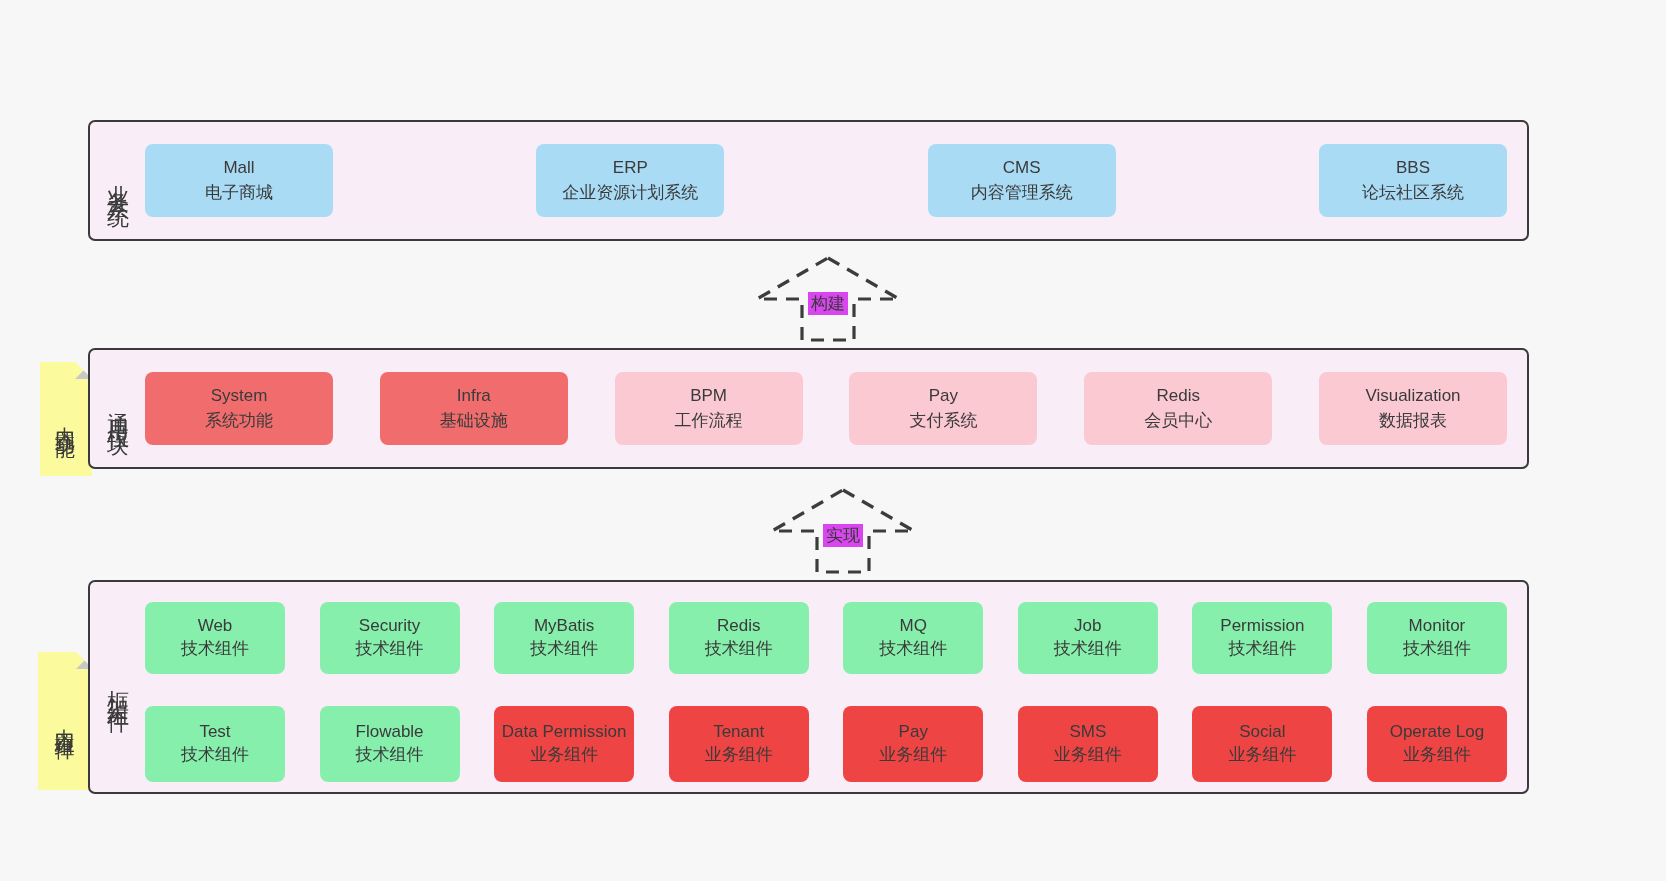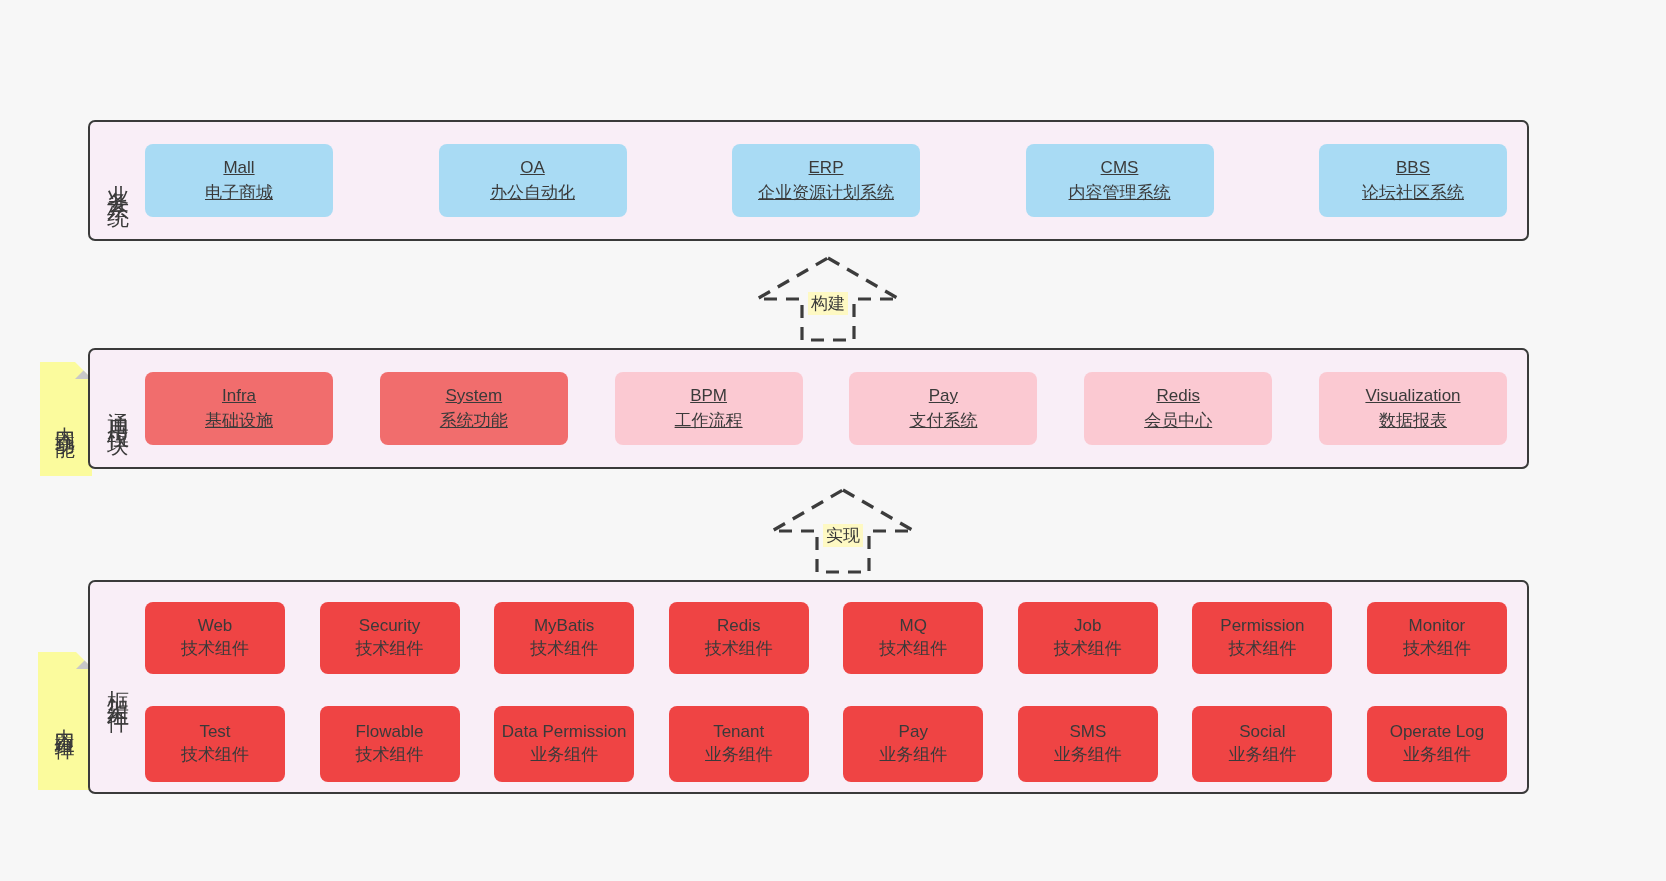--- a/index.html
+++ b/index.html
@@ -39,41 +39,41 @@
     white-space:nowrap;
   }
 
   
   .row {
     position:absolute;
     left:55px; right:20px;
     display:flex;
     justify-content:space-between;
   }
-  .row-full { top:22px; bottom:22px;text-decoration:underline; }
+  .row-full { top:22px; bottom:22px; }
   #comp-row1 { top:20px;  height:72px; }
   #comp-row2 { top:124px; height:76px; }
 
   .box {
     border-radius:8px;
     display:flex;
     flex-direction:column;
     align-items:center;
     justify-content:center;
     text-align:center;
     font-size:17px;
     line-height:1.45;
     color:#3A3A3A;
   }
   .box6 { width:188px; }
   .box8 { width:140px; line-height:1.35; }
   .blue  { background:#A9DBF4; }
   .red   { background:#F16D6D; }
   .pink  { background:#FBC9D2; }
-  .green { background:#ef4444; }
+  .green { background:#86efac; }
   .lgreen{ background:#ef4444; }
 
   
   .sticky {
     position:absolute;
     background:#FBFB9D;
     clip-path:polygon(0 0, calc(100% - 17px) 0, 100% 17px, 100% 100%, 0 100%);
     display:flex;
     align-items:center;
     justify-content:center;
@@ -99,21 +99,21 @@
 
   
   .arrow-wrap { position:absolute; width:150px; height:90px; }
   #arrow-build     { left:753px; top:254px; }
   #arrow-implement { left:768px; top:486px;text-align:right; }
   .arrow-wrap svg { display:block; width:100%; height:100%; }
   .arrow-label {
     position:absolute;
     left:50%; top:42%;
     transform:translateX(-50%);
-    background:#fef9c3;
+    background:#d946ef;
     padding:0 3px;
     font-size:17px;
     color:#3A3A3A;
     white-space:nowrap;
   }
 </style>
 </head>
 <body>
 
 <div class="canvas">
@@ -126,24 +126,20 @@
     <span class="fold"></span>
     <span class="sticky-text">内置组件</span>
   </div>
 
   <div class="panel" id="panel-business">
     <div class="panel-label">业务系统</div>
     <div class="row row-full">
       <div class="box box6 blue">
         <span>Mall</span>
         <span>电子商城</span>
-      </div>
-      <div class="box box6 blue">
-        <span>OA</span>
-        <span>办公自动化</span>
       </div>
       <div class="box box6 blue">
         <span>ERP</span>
         <span>企业资源计划系统</span>
       </div>
       <div class="box box6 blue">
         <span>CMS</span>
         <span>内容管理系统</span>
       </div>
       <div class="box box6 blue">
@@ -157,26 +153,26 @@
     <svg viewBox="0 0 150 90">
       <polygon points="75,4 146,45 101,45 101,86 49,86 49,45 4,45" fill="none" stroke="#3C3C3C" stroke-width="3.2" stroke-dasharray="13 9"></polygon>
     </svg>
     <span class="arrow-label">构建</span>
   </div>
 
   <div class="panel" id="panel-modules">
     <div class="panel-label">通用模块</div>
     <div class="row row-full">
       <div class="box box6 red">
+        <span>System</span>
+        <span>系统功能</span>
+      </div>
+      <div class="box box6 red">
         <span>Infra</span>
         <span>基础设施</span>
-      </div>
-      <div class="box box6 red">
-        <span>System</span>
-        <span>系统功能</span>
       </div>
       <div class="box box6 pink">
         <span>BPM</span>
         <span>工作流程</span>
       </div>
       <div class="box box6 pink">
         <span>Pay</span>
         <span>支付系统</span>
       </div>
       <div class="box box6 pink">

